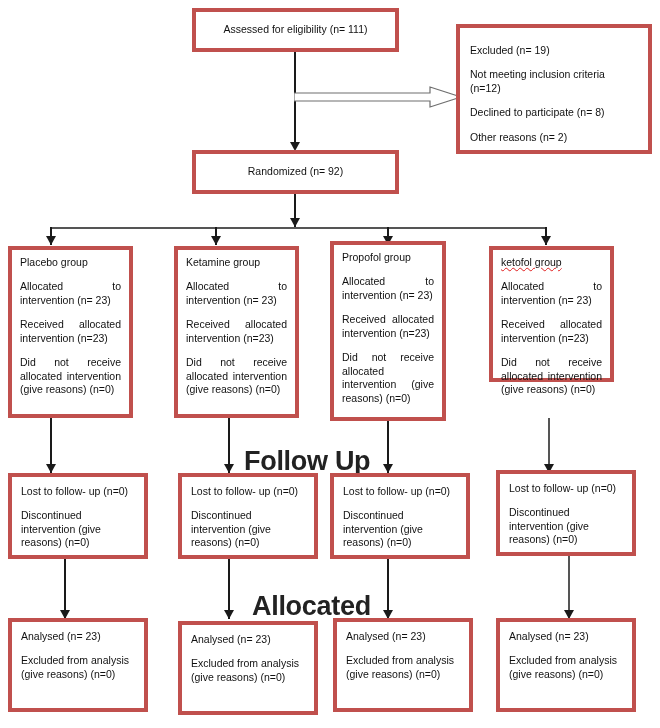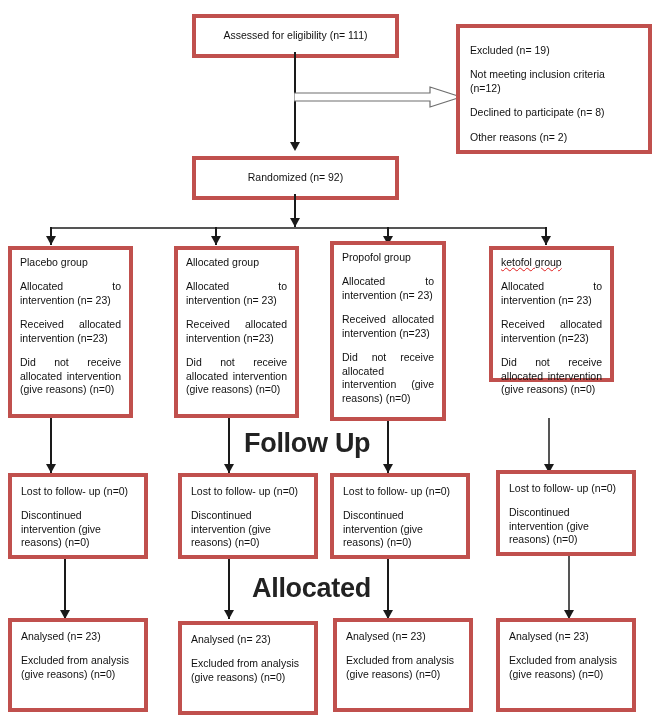--- a/index.html
+++ b/index.html
@@ -30,21 +30,21 @@
   .just p{text-align:justify;text-align-last:left;}
   .just p.lastjust{text-align:justify;}
 
   .title-line{font-size:10.5px;}
   .spellerr{
     text-decoration:underline;
     text-decoration-style:wavy;
     text-decoration-color:#e02020;
     text-decoration-thickness:1px;
   }
-  .centered{display:flex;align-items:center;justify-content:center;margin-top:6px;}
+  .centered{display:flex;align-items:center;justify-content:center;}
   .centered p{margin:0;text-align:center;}
 
   
   .vline{position:absolute;background:#1a1a1a;width:1.5px;}
   .hline{position:absolute;background:#555;height:1.5px;}
   .arrowhead{
     position:absolute;
     width:0;height:0;
     border-left:5px solid transparent;
     border-right:5px solid transparent;
@@ -55,20 +55,21 @@
   .blockarrow{position:absolute;}
 
   
   .stage-label{
     position:absolute;
     font-size:27px;
     font-weight:bold;
     color:#222;
     letter-spacing:-0.3px;
     white-space:nowrap;
+    margin-top:18px;
   }
 </style>
 </head>
 <body>
 
 <div id="stage">
 
   <div class="box centered" style="left:192px;top:8px;width:207px;height:44px;">
     <p>Assessed for eligibility (n= 111)</p>
   </div>
@@ -111,21 +112,21 @@
   <div class="arrowhead" style="left:541px;top:236px;"></div>
 
   <div class="box just" style="left:8px;top:246px;width:125px;height:172px;">
     <p class="title-line">Placebo group</p>
     <p class="lastjust">Allocated to intervention (n= 23)</p>
     <p class="lastjust">Received allocated intervention (n=23)</p>
     <p class="lastjust">Did not receive allocated intervention (give reasons) (n=0)</p>
   </div>
 
   <div class="box just" style="left:174px;top:246px;width:125px;height:172px;">
-    <p class="title-line">Allocated group</p>
+    <p class="title-line">Ketamine group</p>
     <p class="lastjust">Allocated to intervention (n= 23)</p>
     <p class="lastjust">Received allocated intervention (n=23)</p>
     <p class="lastjust">Did not receive allocated intervention (give reasons) (n=0)</p>
   </div>
 
   <div class="box just" style="left:330px;top:241px;width:116px;height:180px;">
     <p class="title-line">Propofol group</p>
     <p class="lastjust">Allocated to intervention (n= 23)</p>
     <p class="lastjust">Received allocated intervention (n=23)</p>
     <p class="lastjust">Did not receive allocated intervention (give reasons) (n=0)</p>

